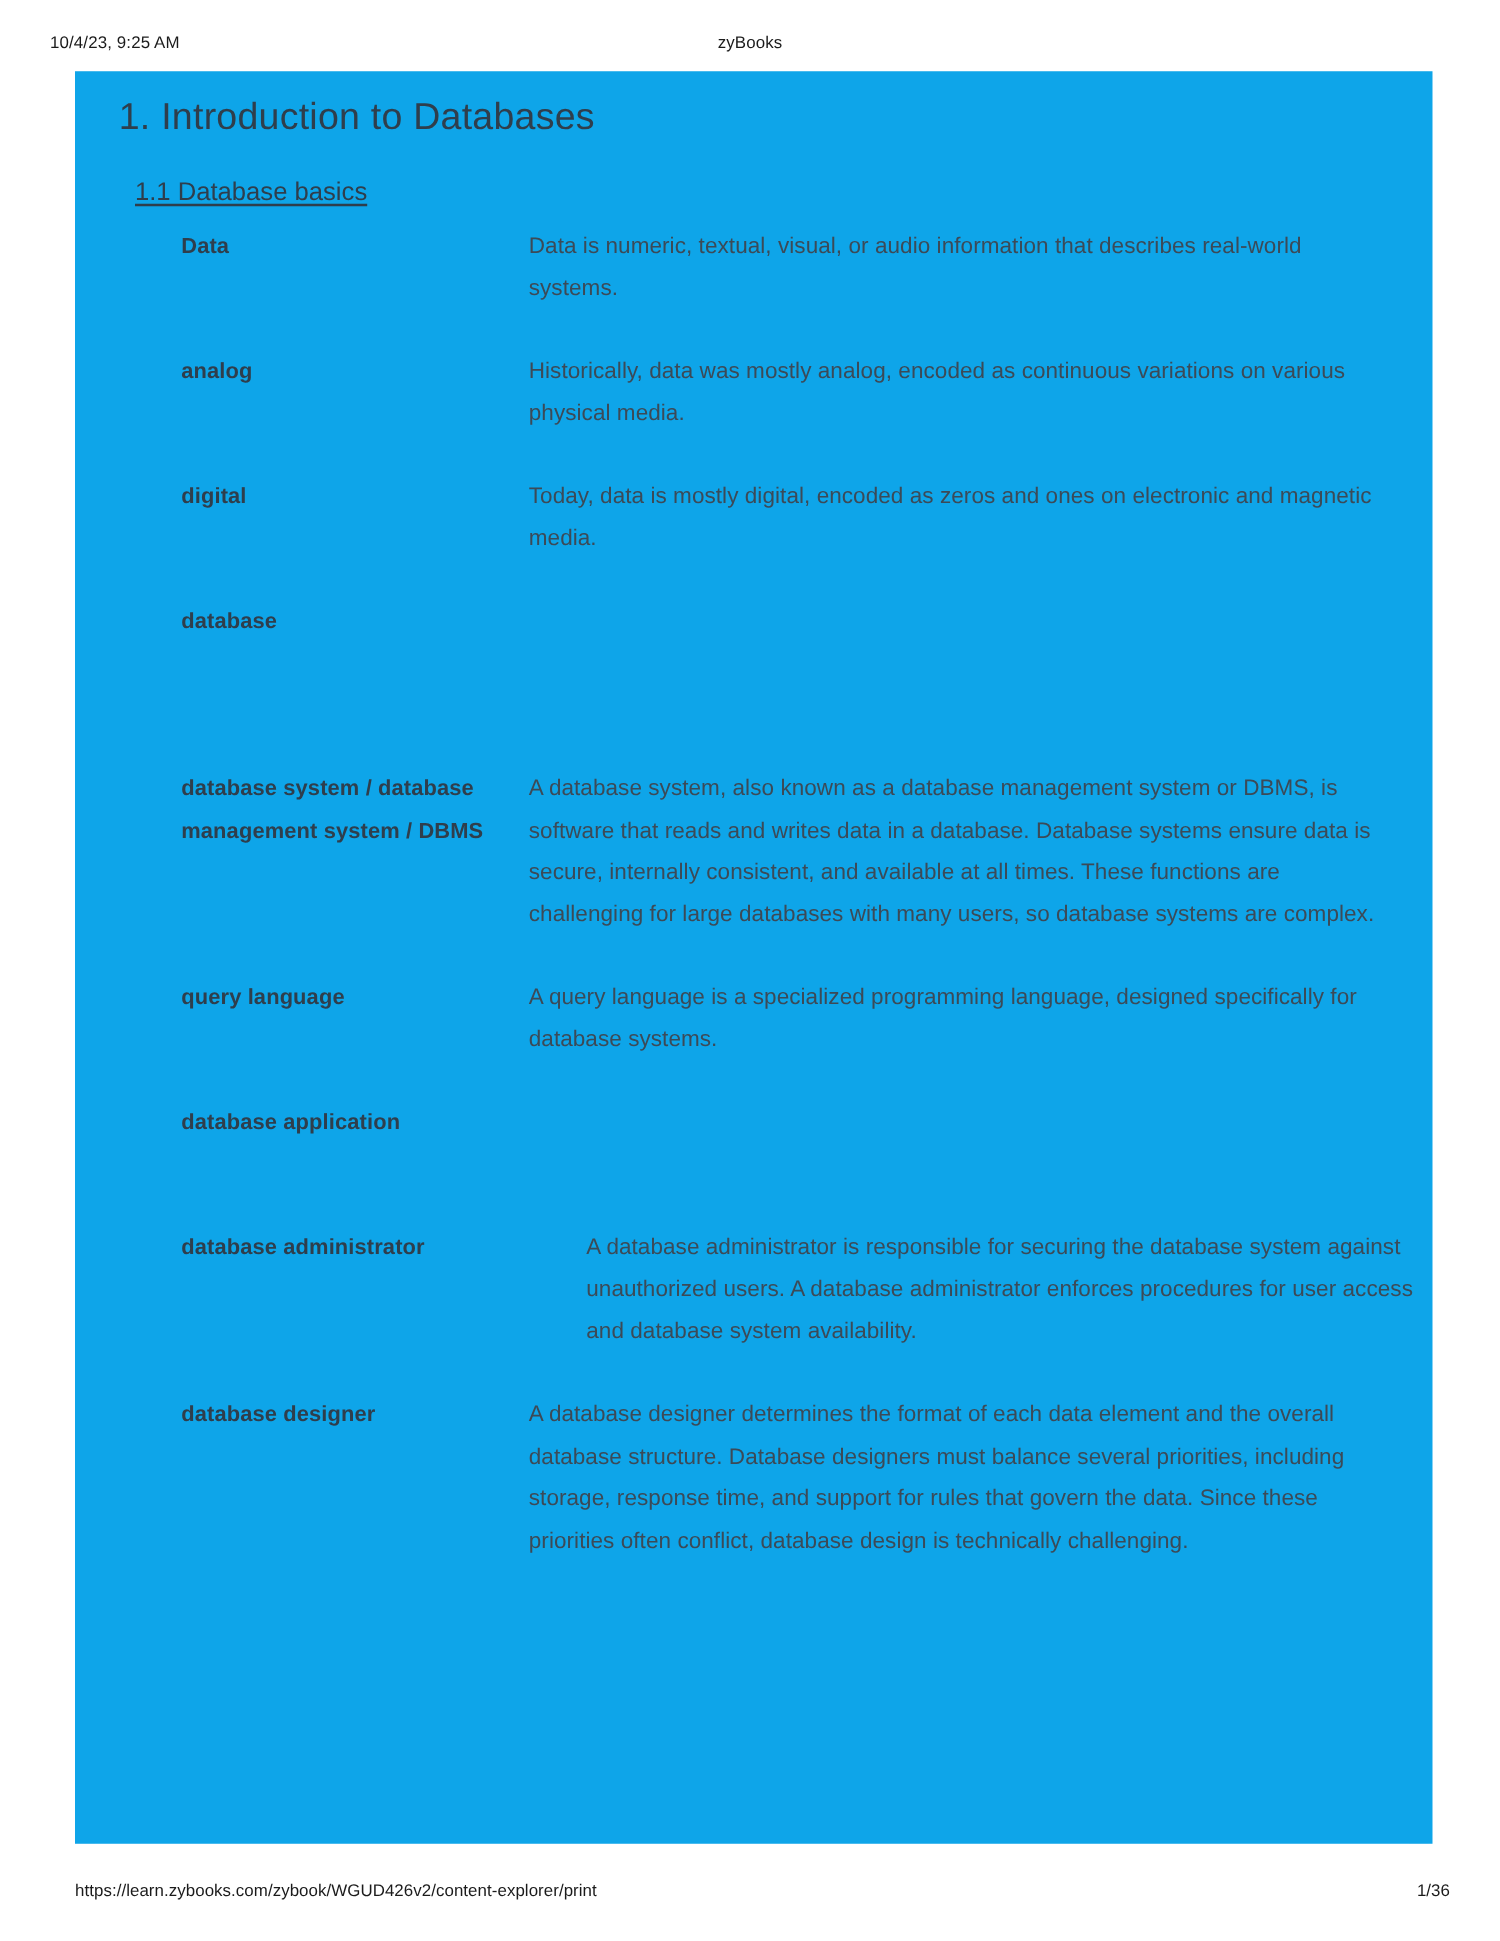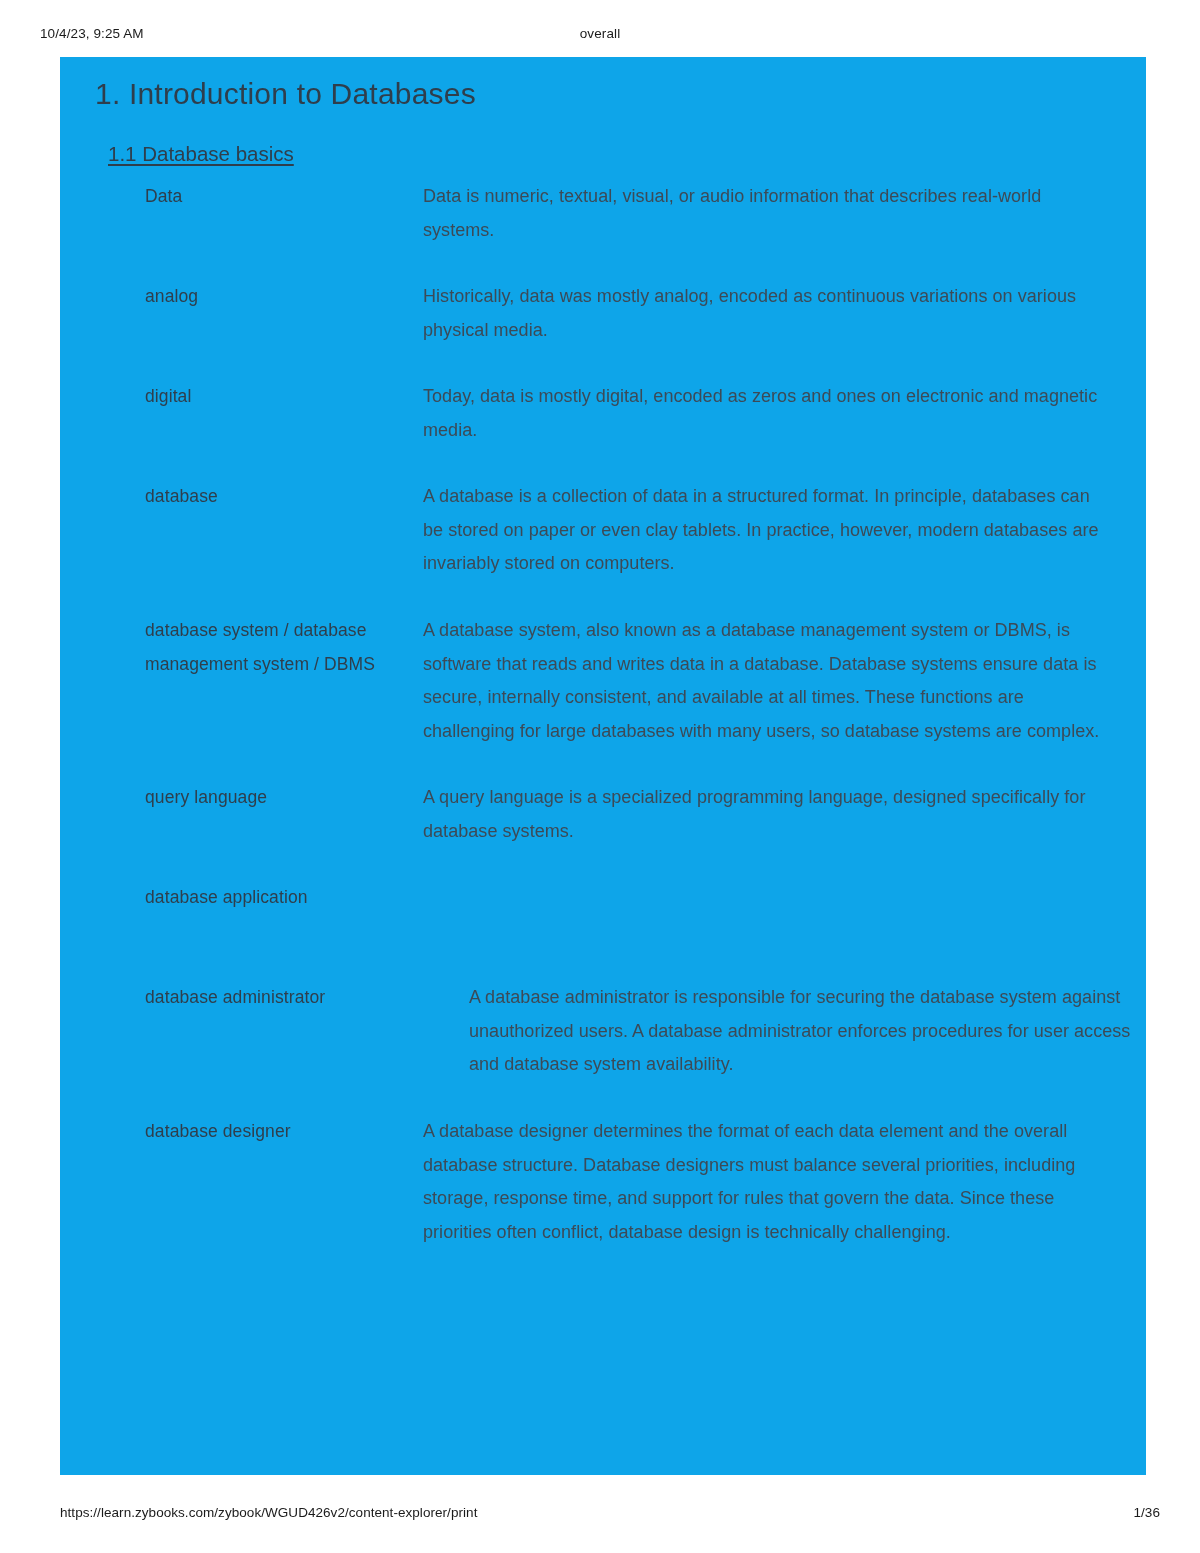--- a/index.html
+++ b/index.html
@@ -104,21 +104,21 @@
   .def-row {
     position: relative;
     display: block;
     width: 1086px;
   }
   .def-term {
     position: absolute;
     left: 85px;
     width: 250px;
     font-size: 17.5px;
-    font-weight: normal;
+    font-weight: bold;
     line-height: 33.5px;
     color: #2f3e4c;
     letter-spacing: 0.1px;
   }
   .def-desc {
     position: absolute;
     left: 363px;
     width: 690px;
     font-size: 18px;
     font-weight: 400;
@@ -153,21 +153,21 @@
     color: #1b1b1b;
     letter-spacing: 0.05px;
     white-space: nowrap;
   }
 </style>
 </head>
 <body>
 
 <div class="print-header">
   <div class="hdr-date">10/4/23, 9:25 AM</div>
-  <div class="hdr-title">overall</div>
+  <div class="hdr-title">zyBooks</div>
 </div>
 
 <div class="edge-band left"></div>
 <div class="edge-band right"></div>
 
 <div class="page-sheet">
   <div class="content">
 
     <div class="chapter-title">1. Introduction to Databases</div>
 
@@ -181,21 +181,20 @@
         <div class="def-row" style="position: absolute; left: 0px; top: 100px; height: 67px;">
           <div class="def-term" style="top: 0px;">analog</div>
           <div class="def-desc" style="top: 0px;">Historically, data was mostly analog, encoded as continuous variations on various physical media.</div>
         </div>
         <div class="def-row" style="position: absolute; left: 0px; top: 200px; height: 67px;">
           <div class="def-term" style="top: 0px;">digital</div>
           <div class="def-desc" style="top: 0px;">Today, data is mostly digital, encoded as zeros and ones on electronic and magnetic media.</div>
         </div>
         <div class="def-row" style="position: absolute; left: 0px; top: 300px; height: 101px;">
           <div class="def-term" style="top: 0px;">database</div>
-          <div class="def-desc" style="top: 0px;">A database is a collection of data in a structured format. In principle, databases can be stored on paper or even clay tablets. In practice, however, modern databases are invariably stored on computers.</div>
         </div>
         <div class="def-row" style="position: absolute; left: 0px; top: 434px; height: 134px;">
           <div class="def-term" style="top: 0px;">database system / database management system / DBMS</div>
           <div class="def-desc" style="top: 0px;">A database system, also known as a database management system or DBMS, is software that reads and writes data in a database. Database systems ensure data is secure, internally consistent, and available at all times. These functions are challenging for large databases with many users, so database systems are complex.</div>
         </div>
         <div class="def-row" style="position: absolute; left: 0px; top: 601px; height: 67px;">
           <div class="def-term" style="top: 0px;">query language</div>
           <div class="def-desc" style="top: 0px;">A query language is a specialized programming language, designed specifically for database systems.</div>
         </div>
         <div class="def-row" style="position: absolute; left: 0px; top: 701px; height: 67px;">

